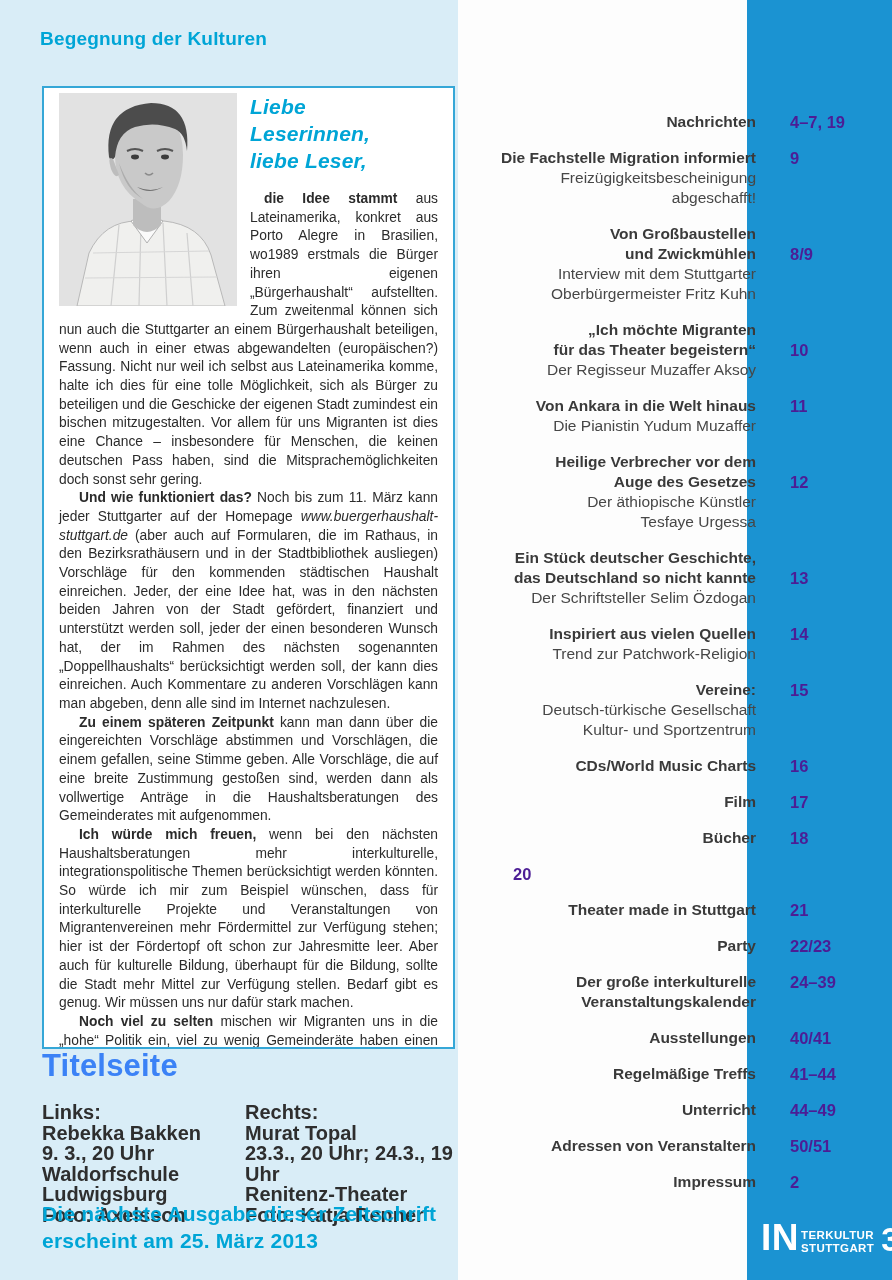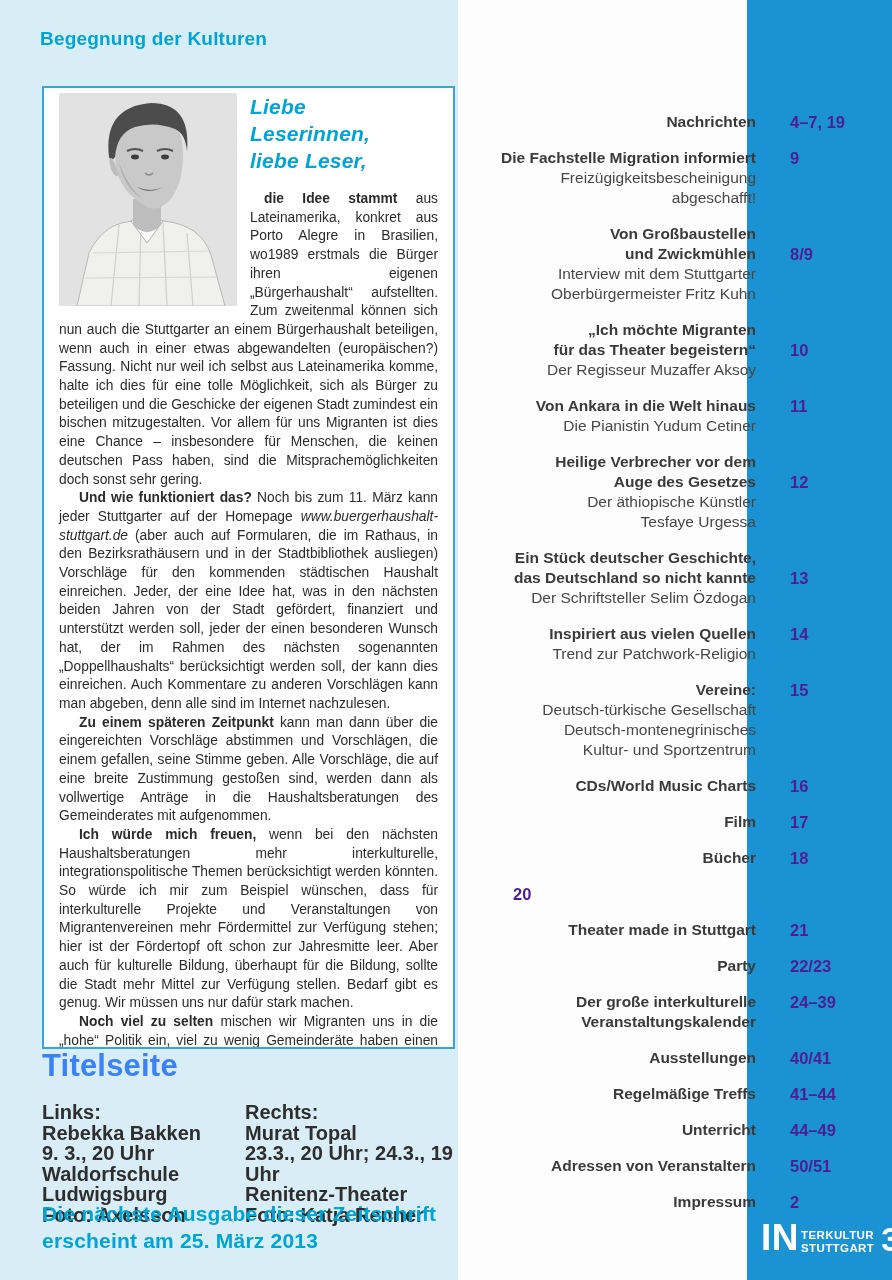--- a/index.html
+++ b/index.html
@@ -183,21 +183,21 @@
       <div class="toc-text">
         <div class="toc-title-line">„Ich möchte Migranten</div>
         <div class="toc-title-line">für das Theater begeistern“</div>
         <div class="toc-sub-line">Der Regisseur Muzaffer Aksoy</div>
       </div>
       <div class="toc-page" style="padding-top: 20px;">10</div>
     </div>
     <div class="toc-row">
       <div class="toc-text">
         <div class="toc-title-line">Von Ankara in die Welt hinaus</div>
-        <div class="toc-sub-line">Die Pianistin Yudum Cetiner</div>
+        <div class="toc-sub-line">Die Pianistin Yudum Muzaffer</div>
       </div>
       <div class="toc-page" style="padding-top: 0px;">11</div>
     </div>
     <div class="toc-row">
       <div class="toc-text">
         <div class="toc-title-line">Heilige Verbrecher vor dem</div>
         <div class="toc-title-line">Auge des Gesetzes</div>
         <div class="toc-sub-line">Der äthiopische Künstler</div>
         <div class="toc-sub-line">Tesfaye Urgessa</div>
       </div>
@@ -215,21 +215,20 @@
       <div class="toc-text">
         <div class="toc-title-line">Inspiriert aus vielen Quellen</div>
         <div class="toc-sub-line">Trend zur Patchwork-Religion</div>
       </div>
       <div class="toc-page" style="padding-top: 0px;">14</div>
     </div>
     <div class="toc-row">
       <div class="toc-text">
         <div class="toc-title-line">Vereine:</div>
         <div class="toc-sub-line">Deutsch-türkische Gesellschaft</div>
-        <div class="toc-sub-line">Deutsch-montenegrinisches</div>
         <div class="toc-sub-line">Kultur- und Sportzentrum</div>
       </div>
       <div class="toc-page" style="padding-top: 0px;">15</div>
     </div>
     <div class="toc-row">
       <div class="toc-text">
         <div class="toc-title-line">CDs/World Music Charts</div>
       </div>
       <div class="toc-page" style="padding-top: 0px;">16</div>
     </div>

